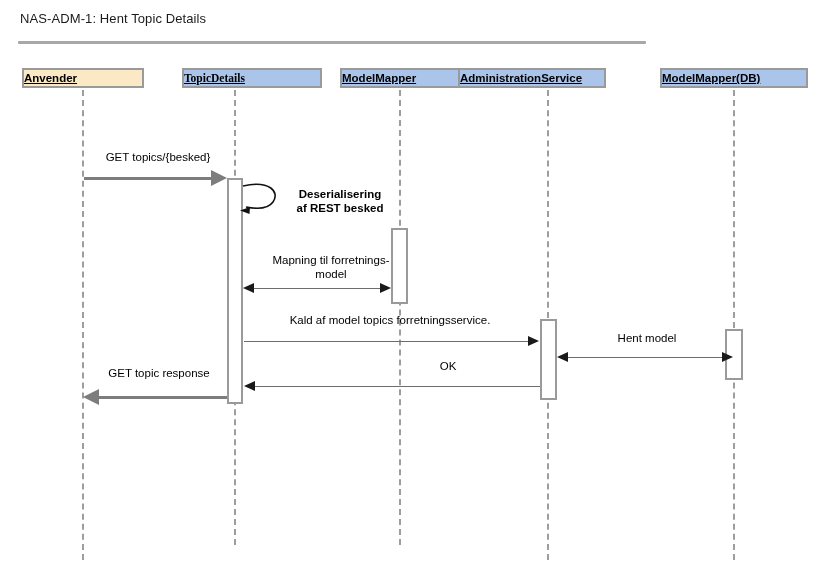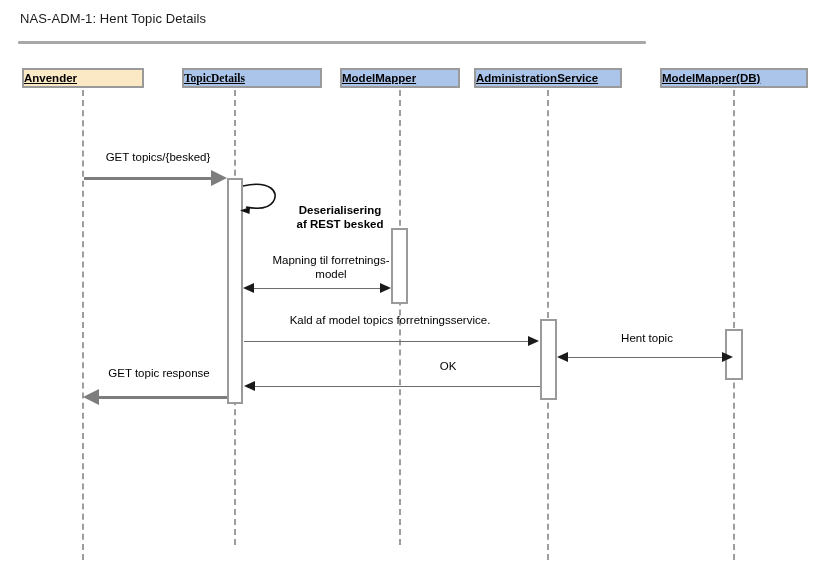--- a/index.html
+++ b/index.html
@@ -134,55 +134,55 @@
   </div>
 
   <div class="lifeline-box system" style="left:182px; top:68px; width:140px;font-family:Liberation Serif, serif;">
     <span>TopicDetails</span>
   </div>
 
   <div class="lifeline-box system" style="left:340px; top:68px; width:120px;">
     <span>ModelMapper</span>
   </div>
 
-  <div class="lifeline-box system" style="left:474px; top:68px; width:148px;">
+  <div class="lifeline-box system" style="left:458px; top:68px; width:148px;">
     <span>AdministrationService</span>
   </div>
 
   <div class="lifeline-box system" style="left:660px; top:68px; width:148px;">
     <span>ModelMapper(DB)</span>
   </div>
 
   <div class="activation" style="left:227px; top:178px; width:16px; height:226px;"></div>
   <div class="activation" style="left:391px; top:228px; width:17px; height:76px;"></div>
   <div class="activation" style="left:540px; top:319px; width:17px; height:81px;"></div>
   <div class="activation" style="left:725px; top:329px; width:18px; height:51px;"></div>
 
   <div class="msg-label" style="left:83px; top:151px; width:150px;">GET topics/{besked}</div>
   <div class="msg-line thick" style="left:84px; top:177px; width:127px;"></div>
   <div class="arrowhead thick-right" style="left:211px; top:170px;"></div>
 
   <svg class="self-call" style="left:240px; top:180px;" width="44" height="38" viewBox="0 0 44 38">
     <path d="M3 6 C 30 0, 40 12, 33 22 C 28 29, 16 29, 6 27" fill="none" stroke="#111111" stroke-width="1.6"></path>
     <polygon points="10,27 0,30.5 9.5,34" fill="#111111"></polygon>
   </svg>
-  <div class="msg-label bold" style="left:286px; top:204px; width:108px;"><span>Deserialisering
+  <div class="msg-label bold" style="left:286px; top:188px; width:108px;"><span>Deserialisering
 af REST besked</span></div>
 
   <div class="msg-label" style="left:244px; top:254px; width:174px;">Mapning til forretnings-
 model</div>
   <div class="msg-line thin" style="left:253px; top:288px; width:128px;"></div>
   <div class="arrowhead thin-right" style="left:380px; top:283px;"></div>
   <div class="arrowhead thin-left" style="left:243px; top:283px;"></div>
 
   <div class="msg-label" style="left:245px; top:314px; width:290px;">Kald af model topics forretningsservice.</div>
   <div class="msg-line thin" style="left:244px; top:341px; width:285px;"></div>
   <div class="arrowhead thin-right" style="left:528px; top:336px;"></div>
 
-  <div class="msg-label" style="left:583px; top:332px; width:128px;">Hent topic</div>
+  <div class="msg-label" style="left:583px; top:332px; width:128px;">Hent model</div>
   <div class="msg-line thin" style="left:567px; top:357px; width:156px;"></div>
   <div class="arrowhead thin-right" style="left:722px; top:352px;"></div>
   <div class="arrowhead thin-left" style="left:557px; top:352px;"></div>
 
   <div class="msg-label" style="left:410px; top:360px; width:76px;">OK</div>
   <div class="msg-line thin" style="left:254px; top:386px; width:286px;"></div>
   <div class="arrowhead thin-left" style="left:244px; top:381px;"></div>
 
   <div class="msg-label" style="left:85px; top:367px; width:148px;">GET topic response</div>
   <div class="msg-line thick" style="left:99px; top:396px; width:128px;"></div>

